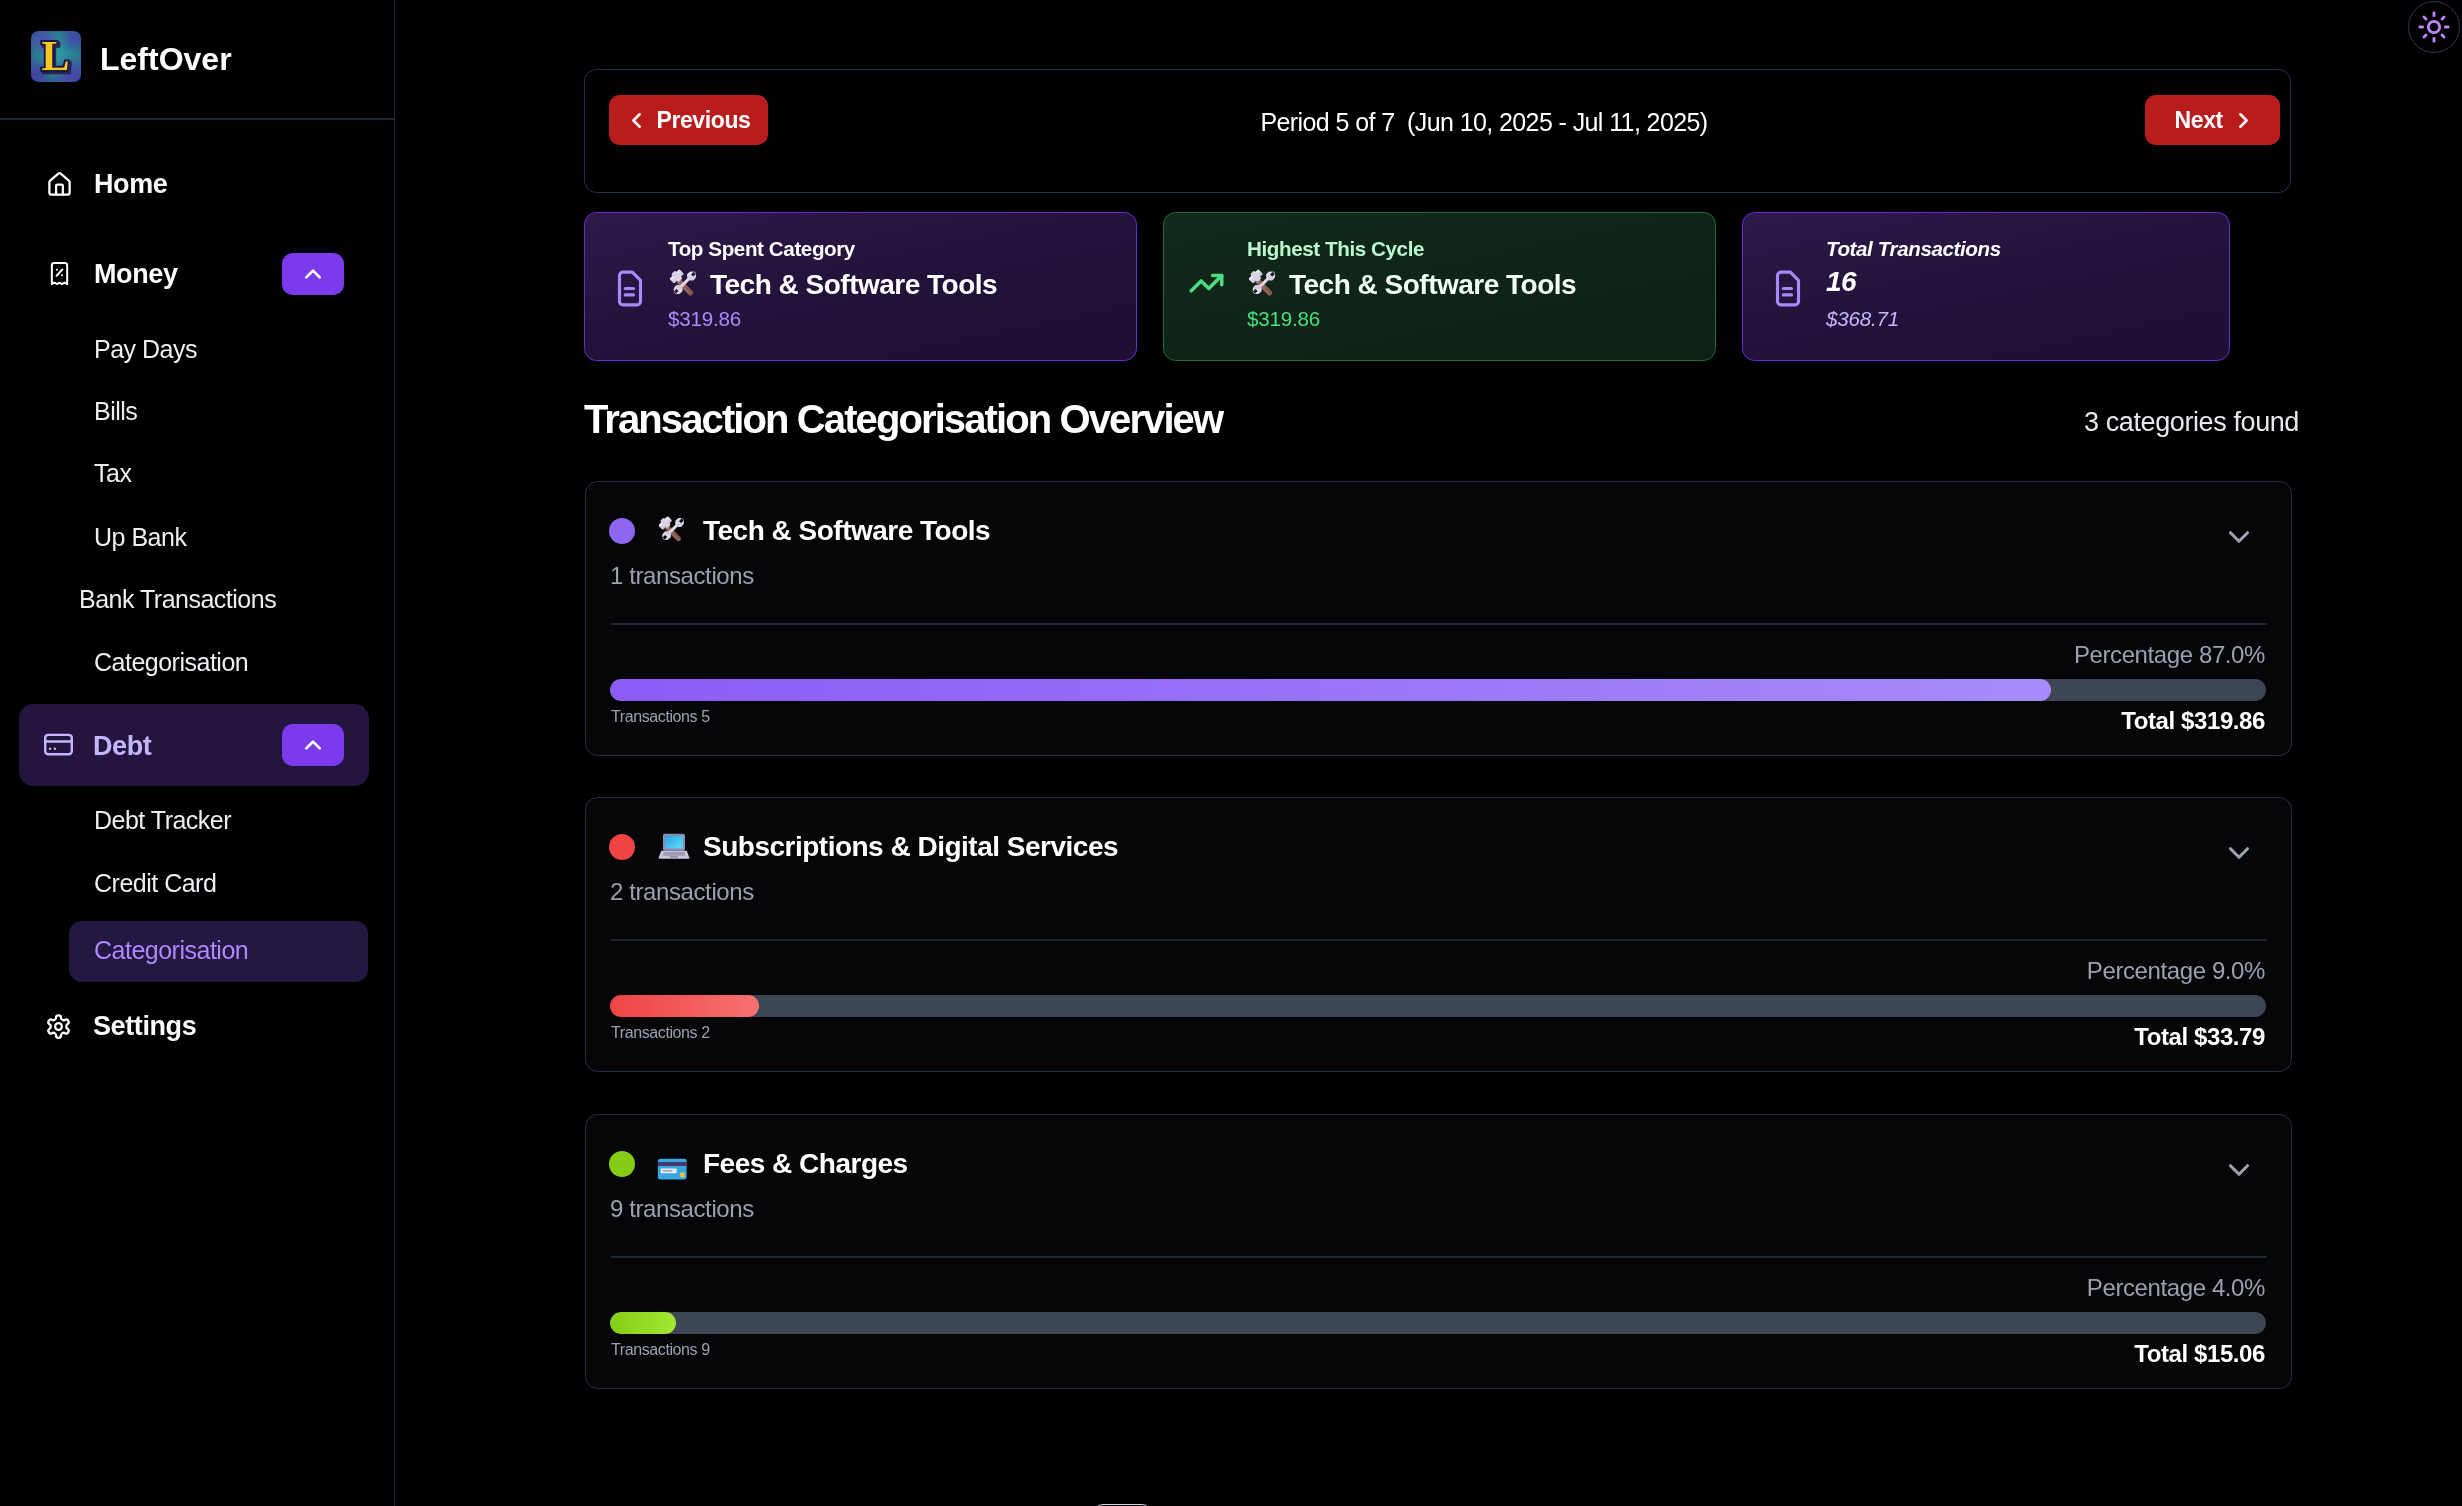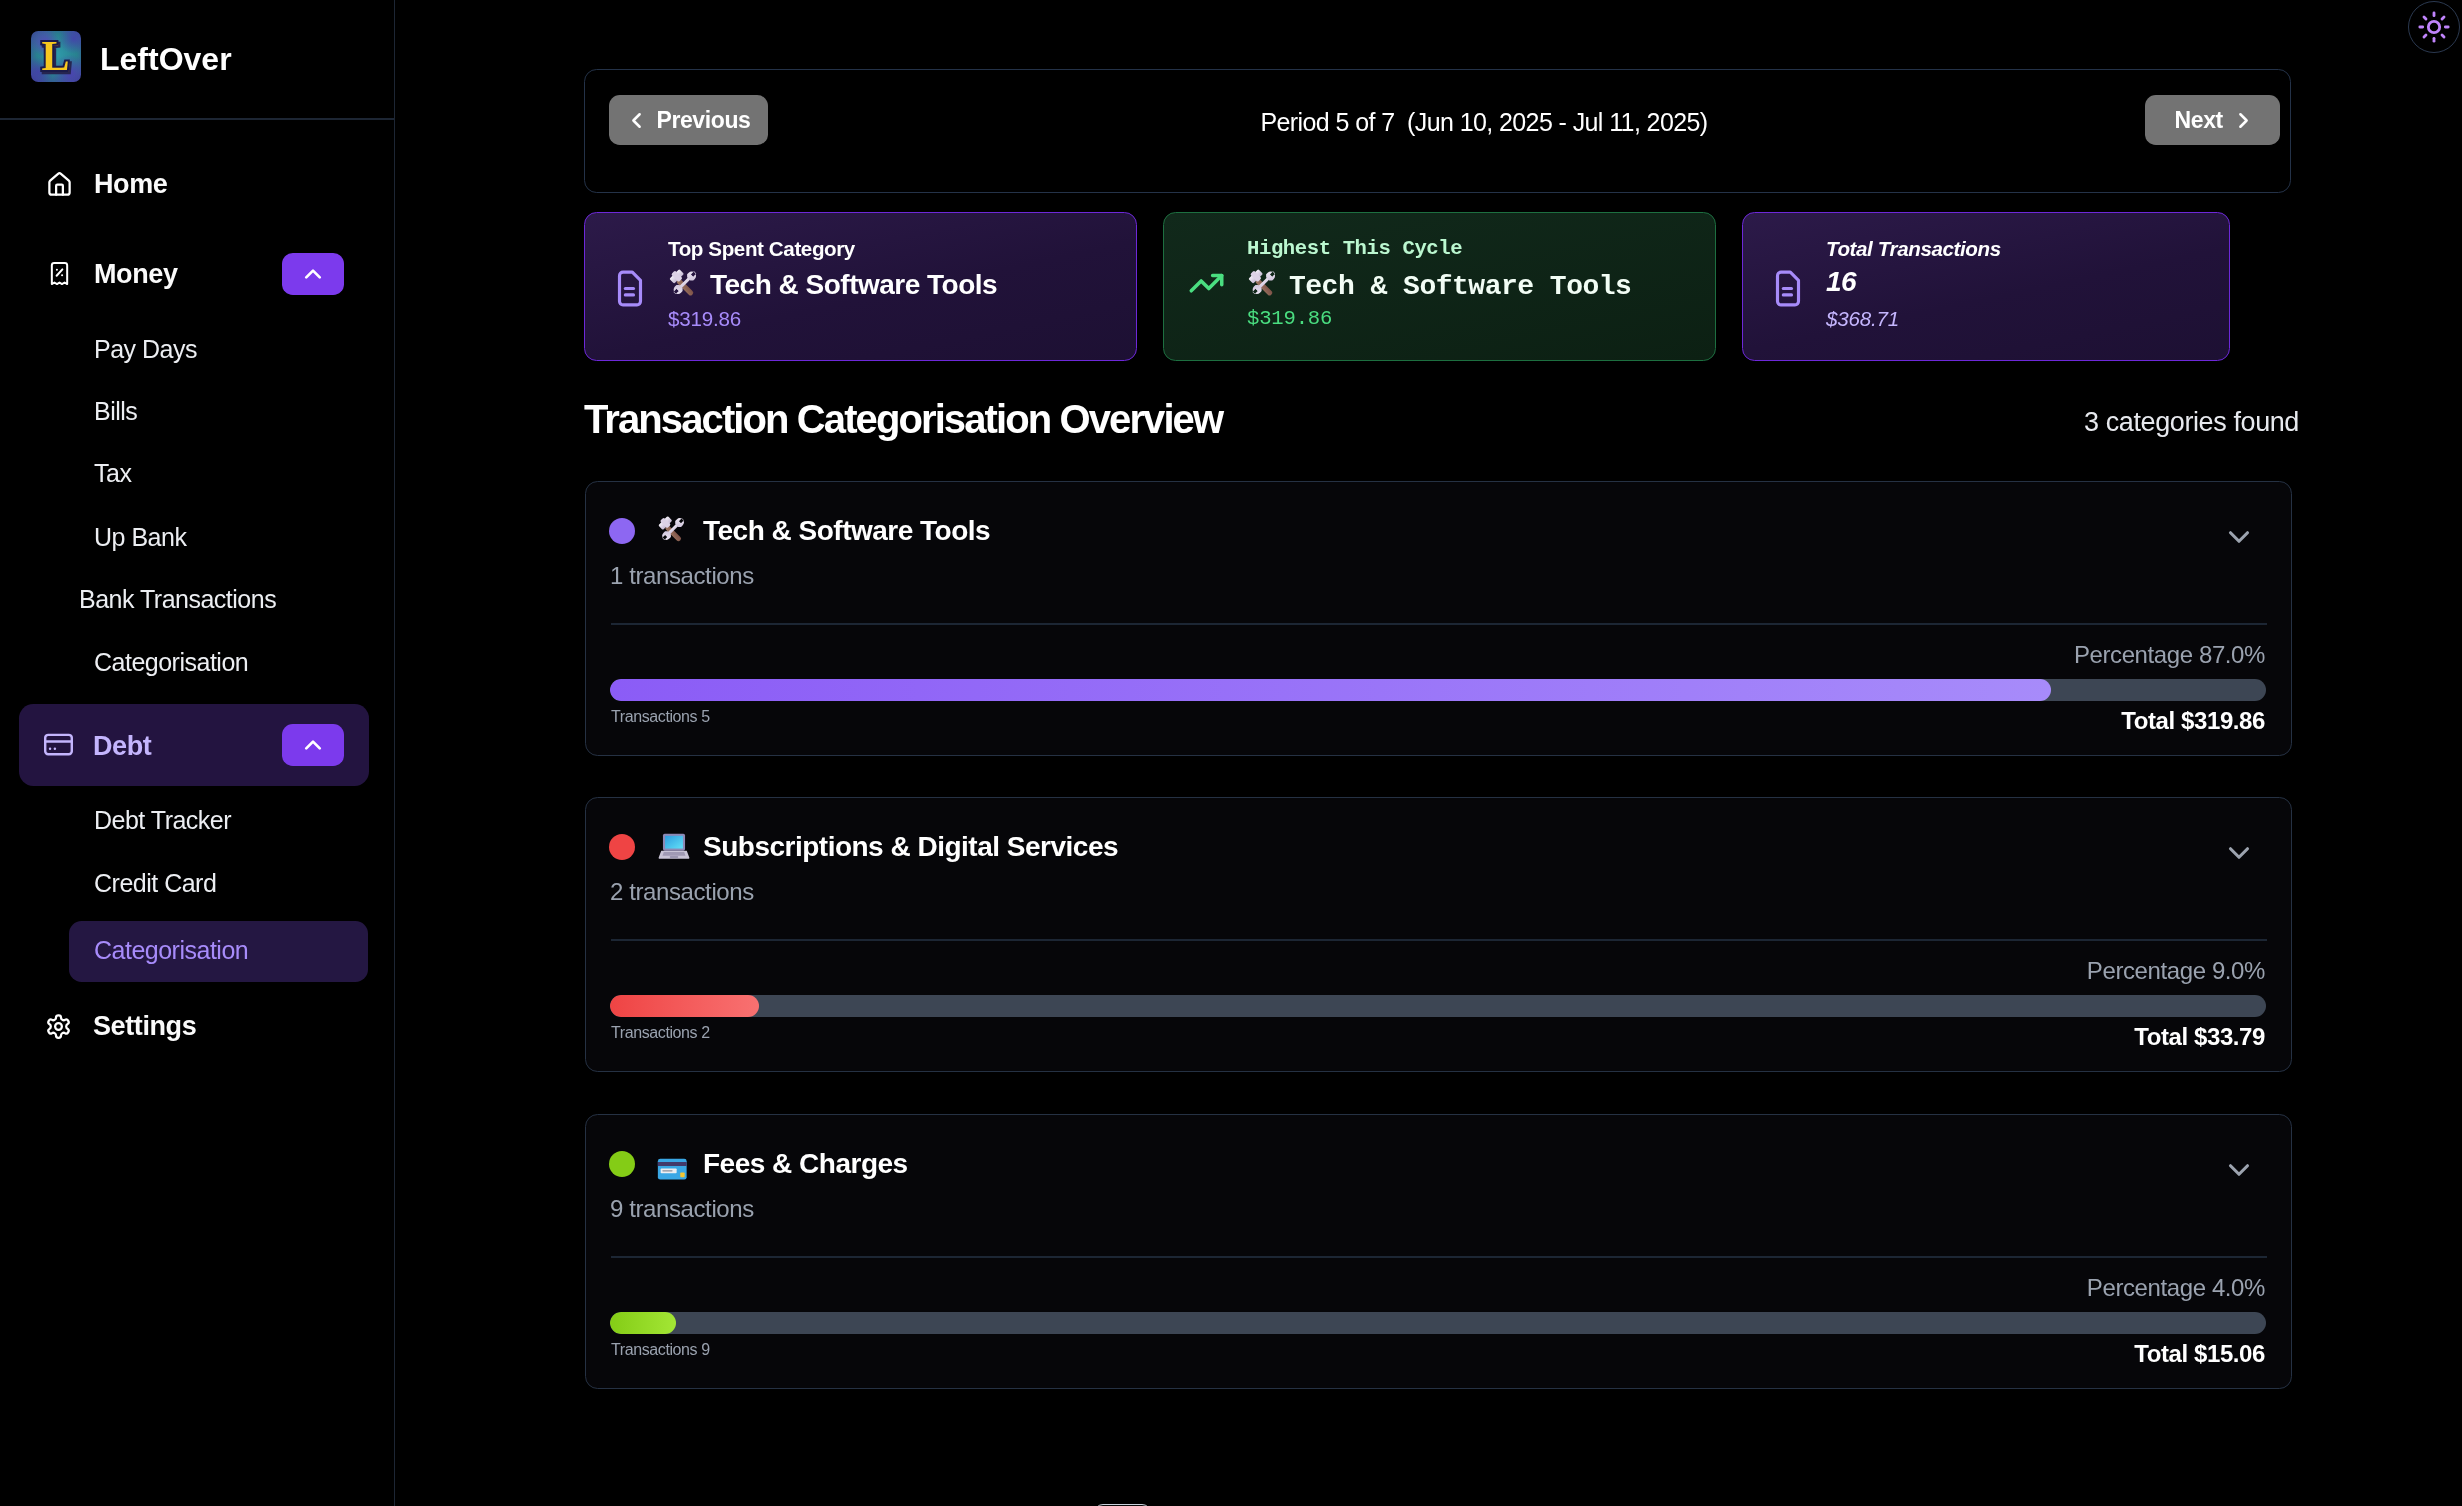--- a/index.html
+++ b/index.html
@@ -24,21 +24,21 @@
 .navtxt { position:absolute; font-size:27px; font-weight:700; color:#fafafa; letter-spacing:-0.4px; }
 .subtxt { position:absolute; font-size:25px; font-weight:400; color:#eceef2; letter-spacing:-0.5px; }
 .chevbtn { position:absolute; width:62px; height:42px; background:#7c3aed; border-radius:10.8px; }
 .chevbtn svg { position:absolute; left:50%; top:50%; transform:translate(-50%,-50%); }
 
 #sunbtn { position:absolute; left:2408px; top:0.9px; width:52px; height:52px; border-radius:50%;
   border:1.8px solid #2b3950; }
 #sunbtn svg { position:absolute; left:50%; top:50%; transform:translate(-50%,-50%); }
 #pbar { position:absolute; left:584px; top:69px; width:1707px; height:124px;
   border:1.8px solid #243248; border-radius:12.6px; }
-.pbtn { position:absolute; top:95px; height:50px; background:#737373; border-radius:10.8px;
+.pbtn { position:absolute; top:95px; height:50px; background:#b91c1c; border-radius:10.8px;
   color:#fff; font-size:23px; font-weight:700; letter-spacing:-0.4px;
   display:flex; align-items:center; justify-content:center; }
 #ptext { position:absolute; left:1468px; top:110px; transform:translateX(-50%); white-space:nowrap;
   color:#fff; font-size:25px; font-weight:400; letter-spacing:-0.6px;margin-left:16px; }
 
 .scard { position:absolute; top:212px; height:149px; border-radius:12.6px; }
 .scard.purple { background:linear-gradient(168deg,#2c1a49 0%, #211239 55%, #1d1033 100%); border:1.8px solid #6d28d9; }
 .scard.green  { background:linear-gradient(168deg,#11291b 0%, #0c2013 100%); border:1.8px solid #1d6f40; }
 .slabel { position:absolute; left:83px; top:26px; font-size:20.6px; font-weight:700; color:#fff; letter-spacing:-0.4px;}
 .stitle { position:absolute; left:83px; top:55px; font-size:28px; font-weight:700; color:#fff; white-space:nowrap; letter-spacing:-0.5px;}
@@ -209,21 +209,21 @@
       <path d="M14 1.5H6a3 3 0 0 0-3 3v22a3 3 0 0 0 3 3h12a3 3 0 0 0 3-3V8.5z"></path>
       <line x1="8" y1="15.5" x2="15" y2="15.5"></line>
       <line x1="8" y1="21" x2="15" y2="21"></line>
     </svg>
   <div class="slabel">Top Spent Category</div>
   <div class="stitle"><svg width="32" height="32" viewBox="0 0 40 40">
         <use href="#hw"></use>
       </svg>Tech &amp; Software Tools</div>
   <div class="samt" style="color:#a78bfa">$319.86</div>
 </div>
-<div class="scard green" style="left:1163px;width:553px;font-family:Liberation Mono, monospace;">
+<div class="scard green" style="left:1163px;width:553px;">
   <svg class="sicon" style="left:24px;top:58px" width="37" height="30.5" viewBox="0 0 24 20" fill="none" stroke="#4ade80" stroke-width="2.3" stroke-linecap="round" stroke-linejoin="round">
       <polyline points="22 3 13.5 11.5 8.5 6.5 2 13"></polyline>
       <polyline points="16 3 22 3 22 9"></polyline>
     </svg>
   <div class="slabel" style="color:#bbf7d0">Highest This Cycle</div>
   <div class="stitle" style="color:#f2fdf5"><svg width="32" height="32" viewBox="0 0 40 40">
         <use href="#hw"></use>
       </svg>Tech &amp; Software Tools</div>
   <div class="samt" style="color:#4ade80">$319.86</div>
 </div>

